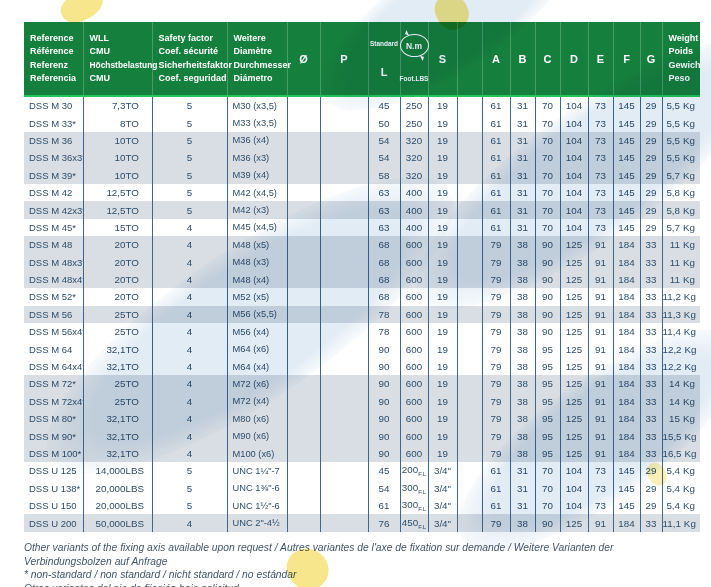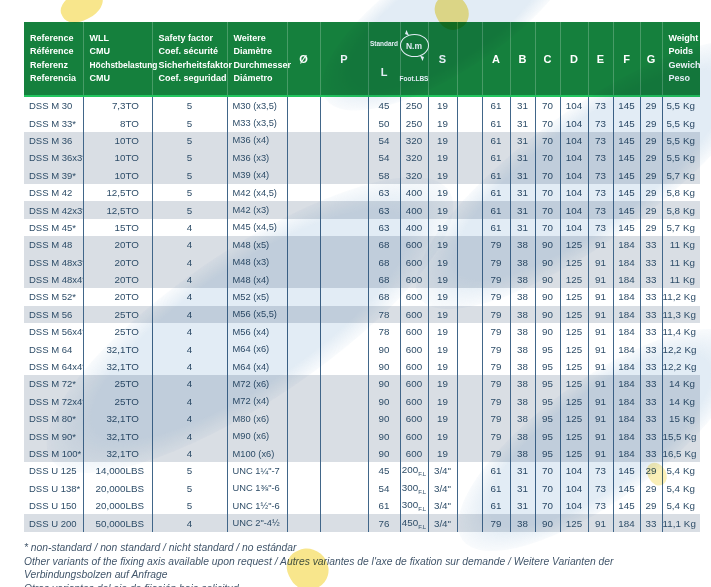--- a/index.html
+++ b/index.html
@@ -889,22 +889,22 @@
             <span class="pair wpair">
               <span class="v">11,1</span>
               <span class="u">Kg</span>
             </span>
           </td>
         </tr>
       </tbody>
   </table>
 
   <div id="footnotes">
+    <div>Other variants of the fixing axis available upon request / Autres variantes de l'axe de fixation sur demande / Weitere Varianten der Verbindungsbolzen auf Anfrage</div>
     <div>* non-standard / non standard / nicht standard / no estándar</div>
-    <div>Other variants of the fixing axis available upon request / Autres variantes de l'axe de fixation sur demande / Weitere Varianten der Verbindungsbolzen auf Anfrage</div>
     <div>Otras variantes del eje de fijación bajo solicitud</div>
   </div>
 
   <div class="swoosh" style="left:300px;top:-40px;width:300px;height:110px;transform:rotate(-34deg);"></div>
   <div class="swoosh" style="left:380px;top:110px;width:420px;height:130px;transform:rotate(-36deg);"></div>
   <div class="swoosh" style="left:10px;top:250px;width:480px;height:150px;transform:rotate(-34deg);"></div>
   <div class="swoosh" style="left:430px;top:380px;width:340px;height:120px;transform:rotate(-36deg);"></div>
   <div class="ymark" style="left:60px;top:-8px;width:44px;height:28px;transform:rotate(-28deg);"></div>
   <div class="ymark" style="left:436px;top:-6px;width:32px;height:36px;transform:rotate(-28deg);"></div>
   <div class="ymark" style="left:288px;top:548px;width:40px;height:42px;transform:rotate(-28deg);"></div>

